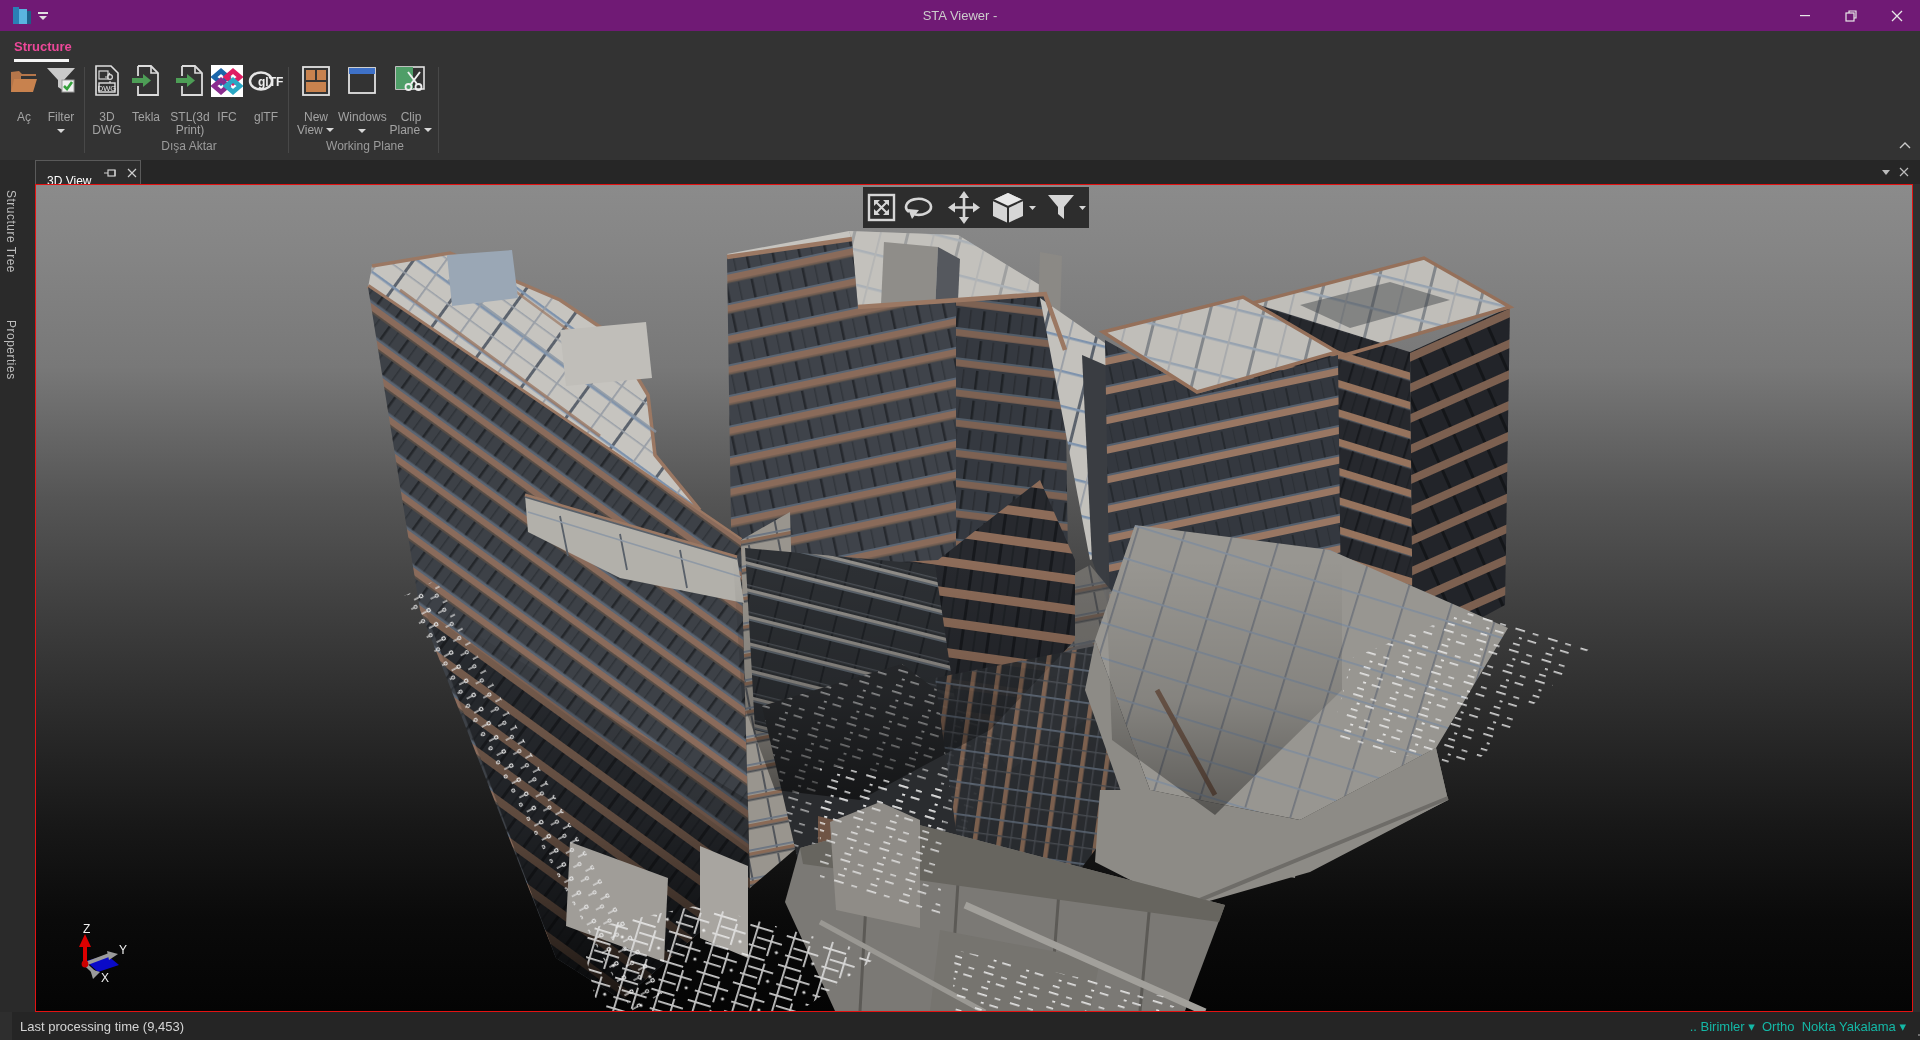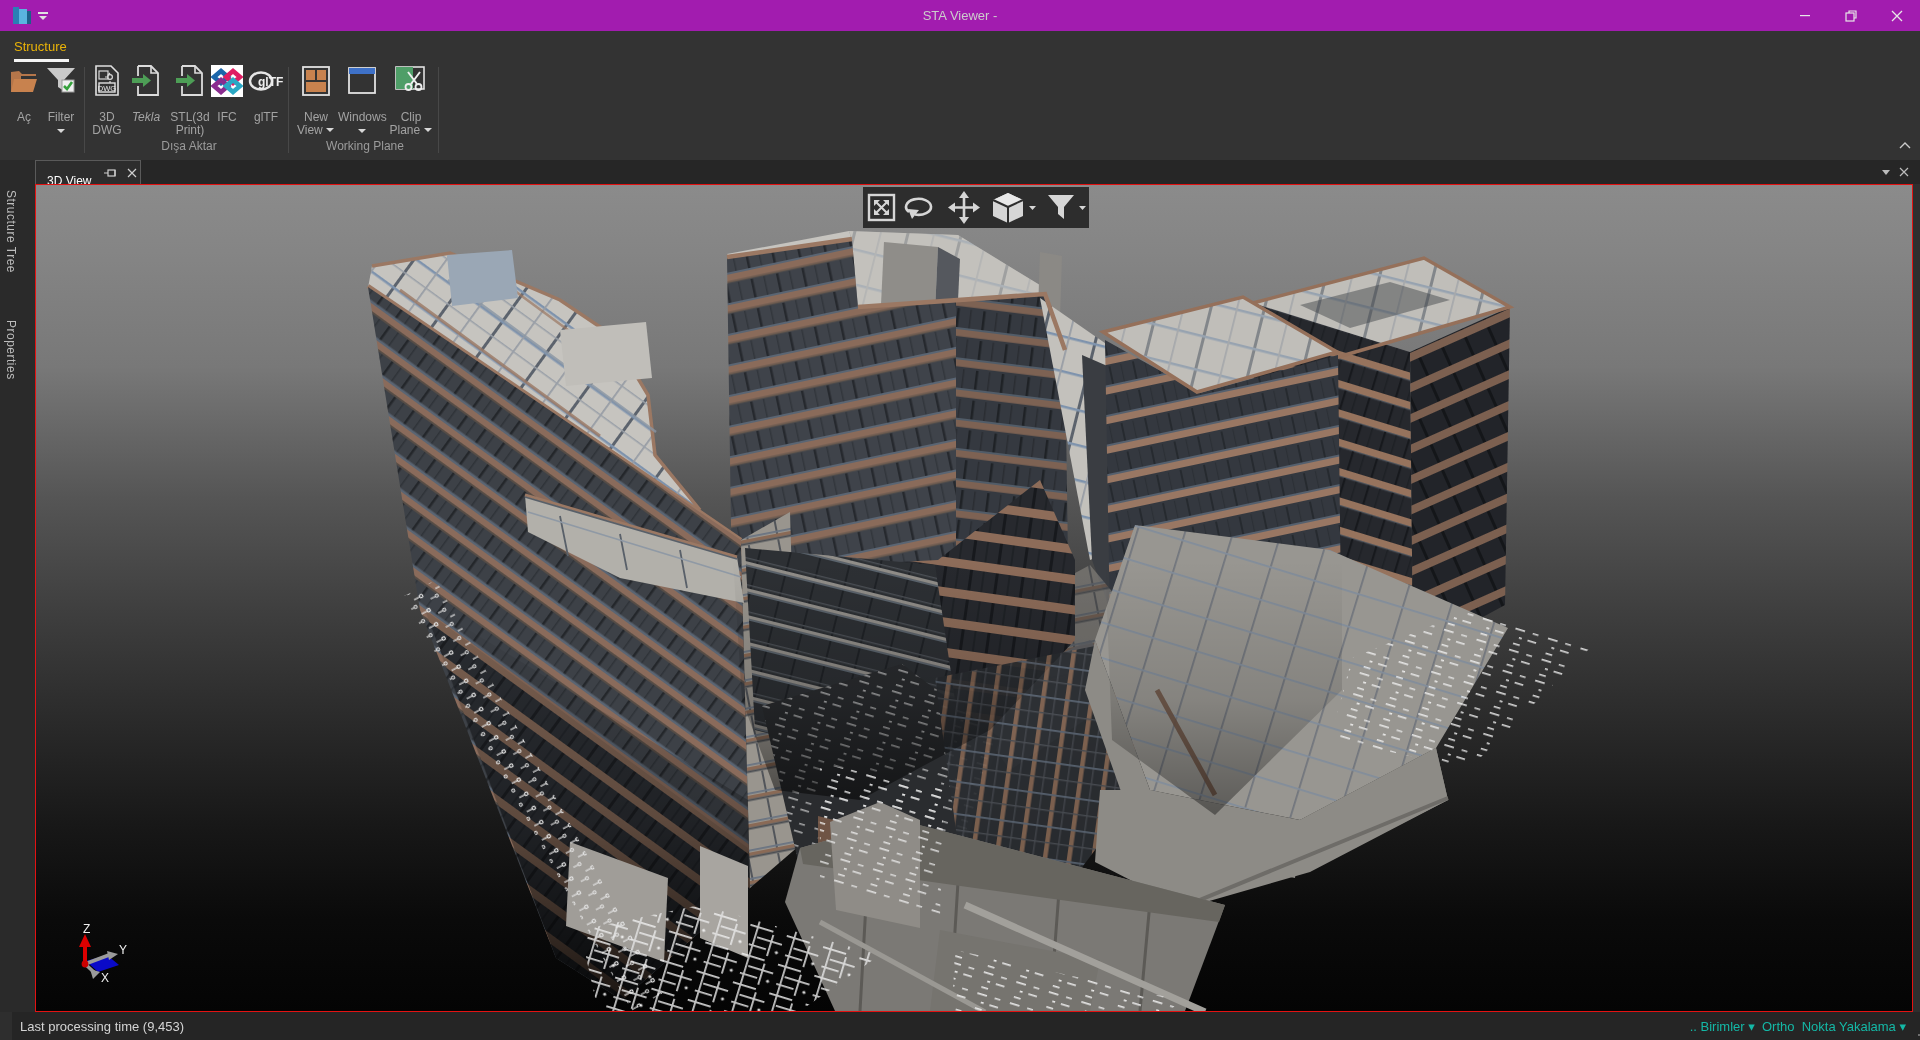--- a/index.html
+++ b/index.html
@@ -1,24 +1,24 @@
 <!DOCTYPE html>
 <html><head>
 <meta charset="utf-8">
 <style>
   * { margin:0; padding:0; box-sizing:border-box; }
   html,body { width:1920px; height:1040px; overflow:hidden; background:#2e2e2e;
     font-family:"Liberation Sans", sans-serif; }
-  .titlebar { position:absolute; left:0; top:0; width:1920px; height:31px; background:#a21caf; }
+  .titlebar { position:absolute; left:0; top:0; width:1920px; height:31px; background:#701a75; }
   .apptitle { position:absolute; left:0; top:8px; width:1920px; text-align:center;
     color:#cccccc; font-size:13px; }
   .winbtns { position:absolute; right:0; top:0; height:31px; display:flex; }
   .winbtn { width:46px; height:31px; display:flex; align-items:center; justify-content:center; }
   .ribbon { position:absolute; left:0; top:31px; width:1920px; height:129px; background:#333333; }
-  .rtab { position:absolute; left:14px; top:8px; color:#eab308; font-size:13px; }
+  .rtab { position:absolute; left:14px; top:8px; color:#ec4899; font-size:13px;font-weight:bold; }
   .rtabline { position:absolute; left:14px; top:28px; width:55px; height:3px; background:#f5f5f5; }
   .rbtn { position:absolute; top:33px; text-align:center; color:#a3a3a3; font-size:12px; }
   .rbtn .ic { margin:0 auto; }
   .rbtn .lbl { margin-top:10px; line-height:13px; }
   .rsep { position:absolute; top:36px; width:1px; height:86px; background:#484848; }
   .rgrouplbl { position:absolute; top:108px; color:#9b9b9b; font-size:12px; text-align:center; }
   .tabrow { position:absolute; left:0; top:160px; width:1920px; height:24px; background:#262626; }
   .doctab { position:absolute; left:35px; top:160px; width:106px; height:40px; background:#2d2d2d;
     border:1px solid #5a5a5a; border-bottom:none; color:#ffffff; font-size:12px;
     display:flex; align-items:center; padding-left:11px; }
@@ -91,21 +91,21 @@
       <svg class="ic" width="32" height="34" viewBox="0 0 32 34">
         <path d="M5 2 L20 2 L27 9 L27 31 L5 31 Z" fill="none" stroke="#e0e0e0" stroke-width="1.6"></path>
         <rect x="8" y="7" width="9" height="8" fill="none" stroke="#d8d8d8" stroke-width="1.2"></rect>
         <circle cx="19" cy="13" r="2.4" fill="none" stroke="#d8d8d8" stroke-width="1.2"></circle>
         <path d="M17 11 L19 9 M19 17 L19 19 M14 13 L16 13" stroke="#d8d8d8" stroke-width="1.2"></path>
         <rect x="8" y="19" width="16" height="9" fill="none" stroke="#e0e0e0" stroke-width="1.4"></rect>
         <text x="16" y="26.5" font-size="7.5" fill="#e8e8e8" text-anchor="middle" font-family="Liberation Sans">DWG</text>
       </svg>
       <div class="lbl">3D<br>DWG</div>
     </div>
-    <div class="rbtn" style="left:126px; width:40px;font-style:italic;">
+    <div class="rbtn" style="left:126px; width:40px;">
       <svg class="ic" width="32" height="34" viewBox="0 0 32 34">
         <path d="M8 2 L21 2 L28 9 L28 31 L8 31 L8 22 M8 12 L8 2" fill="none" stroke="#dcdcdc" stroke-width="1.8"></path>
         <path d="M21 2 L21 9 L28 9" fill="none" stroke="#dcdcdc" stroke-width="1.6"></path>
         <rect x="2" y="14" width="11" height="5" fill="#4d9e56"></rect>
         <path d="M13 10 L21 16.5 L13 23 Z" fill="#4d9e56"></path>
       </svg>
       <div class="lbl">Tekla</div>
     </div>
     <div class="rbtn" style="left:166px; width:48px;">
       <svg class="ic" width="32" height="34" viewBox="0 0 32 34">

